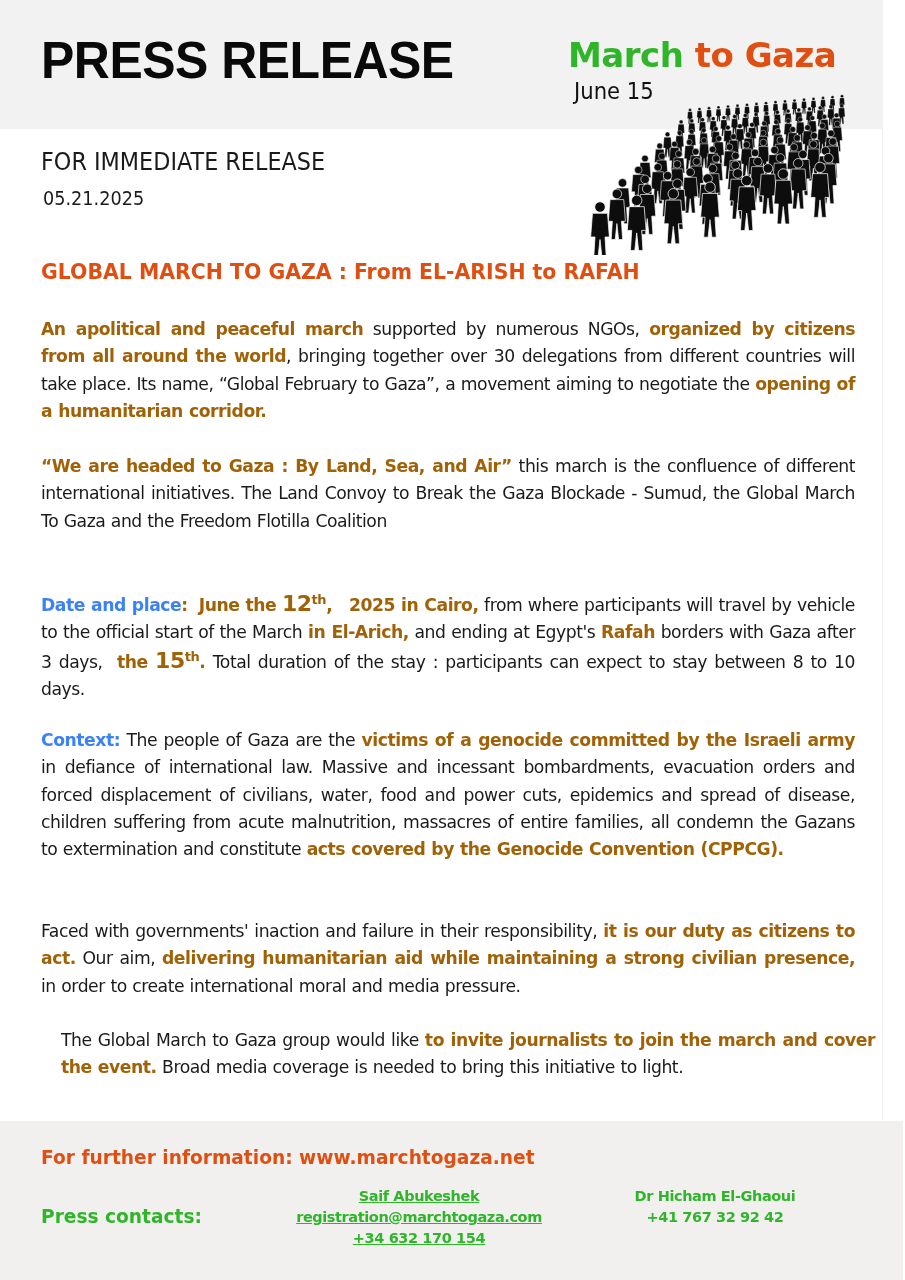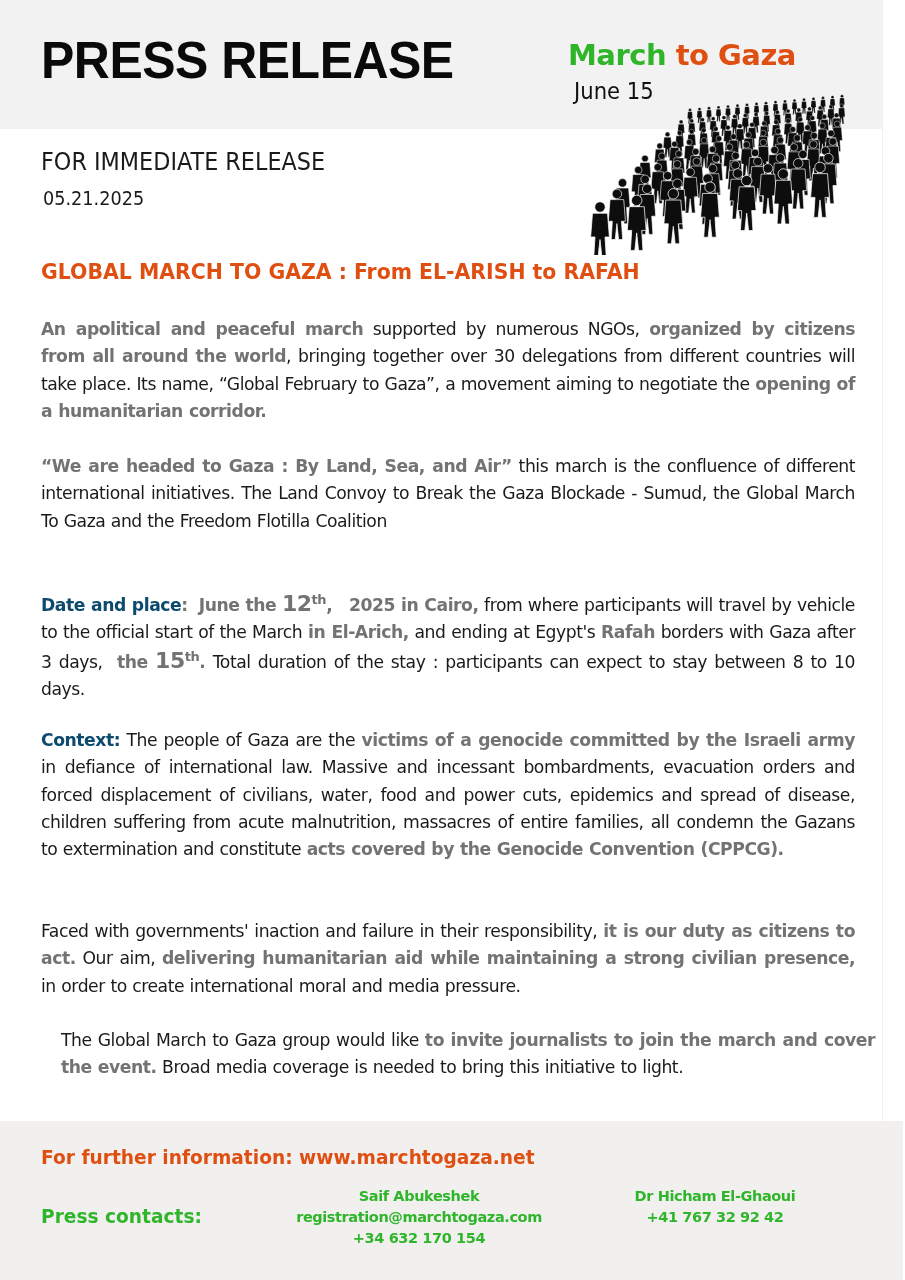--- a/index.html
+++ b/index.html
@@ -2,39 +2,39 @@
 <html><head>
 <meta charset="utf-8">
 <style>
   html, body { margin:0; padding:0; }
   body { width:905px; height:1280px; position:relative; background:#ffffff; overflow:hidden;
          font-family:"Liberation Sans", sans-serif; color:#1a1a1a; }
   .header-band { position:absolute; left:0; top:0; width:883px; height:129px; background:#f3f2f2; }
   .right-strip { position:absolute; right:0; top:0; width:22px; height:1280px; background:#ffffff; border-left:1px solid #f0f0f0; }
   .press-title { position:absolute; left:41px; top:30px; font-family:"Liberation Sans", sans-serif; font-weight:bold;
                  font-size:52px; letter-spacing:-0.5px; color:#0a0a0a; transform:scaleX(0.96); transform-origin:left; line-height:60px; }
-  .brand { position:absolute; left:568px; top:34px; font-family:"DejaVu Sans", sans-serif; font-weight:bold; font-size:29px; line-height:42px; letter-spacing:-0.5px; white-space:nowrap; }
+  .brand { position:absolute; left:568px; top:34px; font-family:"DejaVu Sans", sans-serif; font-weight:bold; font-size:34px; line-height:42px; letter-spacing:-0.5px; white-space:nowrap; }
   .brand .g { color:#2fb52a; }
   .brand .o { color:#e04f12; }
   .june { position:absolute; left:574px; top:77px; font-family:"DejaVu Sans", sans-serif; font-size:23px; color:#111; line-height:28px; transform:scaleX(0.92); transform-origin:left; }
   .crowd { position:absolute; left:585px; top:92px; width:262px; height:163px; }
   .imm { position:absolute; left:41px; top:147px; font-family:"DejaVu Sans", sans-serif; font-size:24px; color:#1a1a1a; transform:scaleX(0.93); transform-origin:left; white-space:nowrap; line-height:30px; }
   .date { position:absolute; left:43px; top:186px; font-family:"DejaVu Sans", sans-serif; font-size:19px; color:#1a1a1a; transform:scaleX(0.93); transform-origin:left; line-height:24px; }
   .headline { position:absolute; left:41px; top:257px; font-family:"DejaVu Sans", sans-serif; font-weight:bold; font-size:21.5px; color:#e04f12; transform:scaleX(0.95); transform-origin:left; white-space:nowrap; line-height:30px; }
   .body { position:absolute; left:41px; width:814px; font-family:"DejaVu Sans", sans-serif; font-size:17.2px; line-height:27.3px; text-align:justify; color:#1a1a1a; letter-spacing:-0.45px; word-spacing:0.5px; }
-  .body b { font-weight:bold; color:#737373; }
-  .green { color:#0c4a6e; font-weight:bold; }
+  .body b { font-weight:bold; color:#a16207; }
+  .green { color:#3b82f6; font-weight:bold; }
   .sup { font-size:13px; vertical-align:super; line-height:0; }
   .big { font-size:22px; }
   .p1 { top:316px; } .p2 { top:453px; } .p3 { top:590px; } .p4 { top:727px; } .p5 { top:918px; } .p6 { top:1027px;margin-left:20px; }
   .footer { position:absolute; left:0; top:1121px; width:903px; height:159px; background:#f1f0ef; }
   .further { position:absolute; left:41px; top:1143px; font-family:"DejaVu Sans", sans-serif; font-weight:bold; font-size:20px; color:#e04f12; transform:scaleX(0.93); transform-origin:left; white-space:nowrap; line-height:28px; }
   .pc-label { position:absolute; left:41px; top:1202px; font-family:"DejaVu Sans", sans-serif; font-weight:bold; font-size:20px; color:#2fb52a; transform:scaleX(0.93); transform-origin:left; white-space:nowrap; line-height:28px; }
   .contact { position:absolute; top:1186px; width:260px; text-align:center; font-family:"DejaVu Sans", sans-serif; font-weight:bold; font-size:14.5px; line-height:21px; color:#2fb52a; letter-spacing:-0.4px; }
-  .c1 { left:289px; } .c2 { left:585px; }
+  .c1 { left:289px;text-decoration:underline; } .c2 { left:585px; }
 </style>
 </head>
 <body>
 
 <div class="header-band"></div>
 <div class="right-strip"></div>
 
 <div class="press-title">PRESS RELEASE</div>
 
 <div class="brand">

